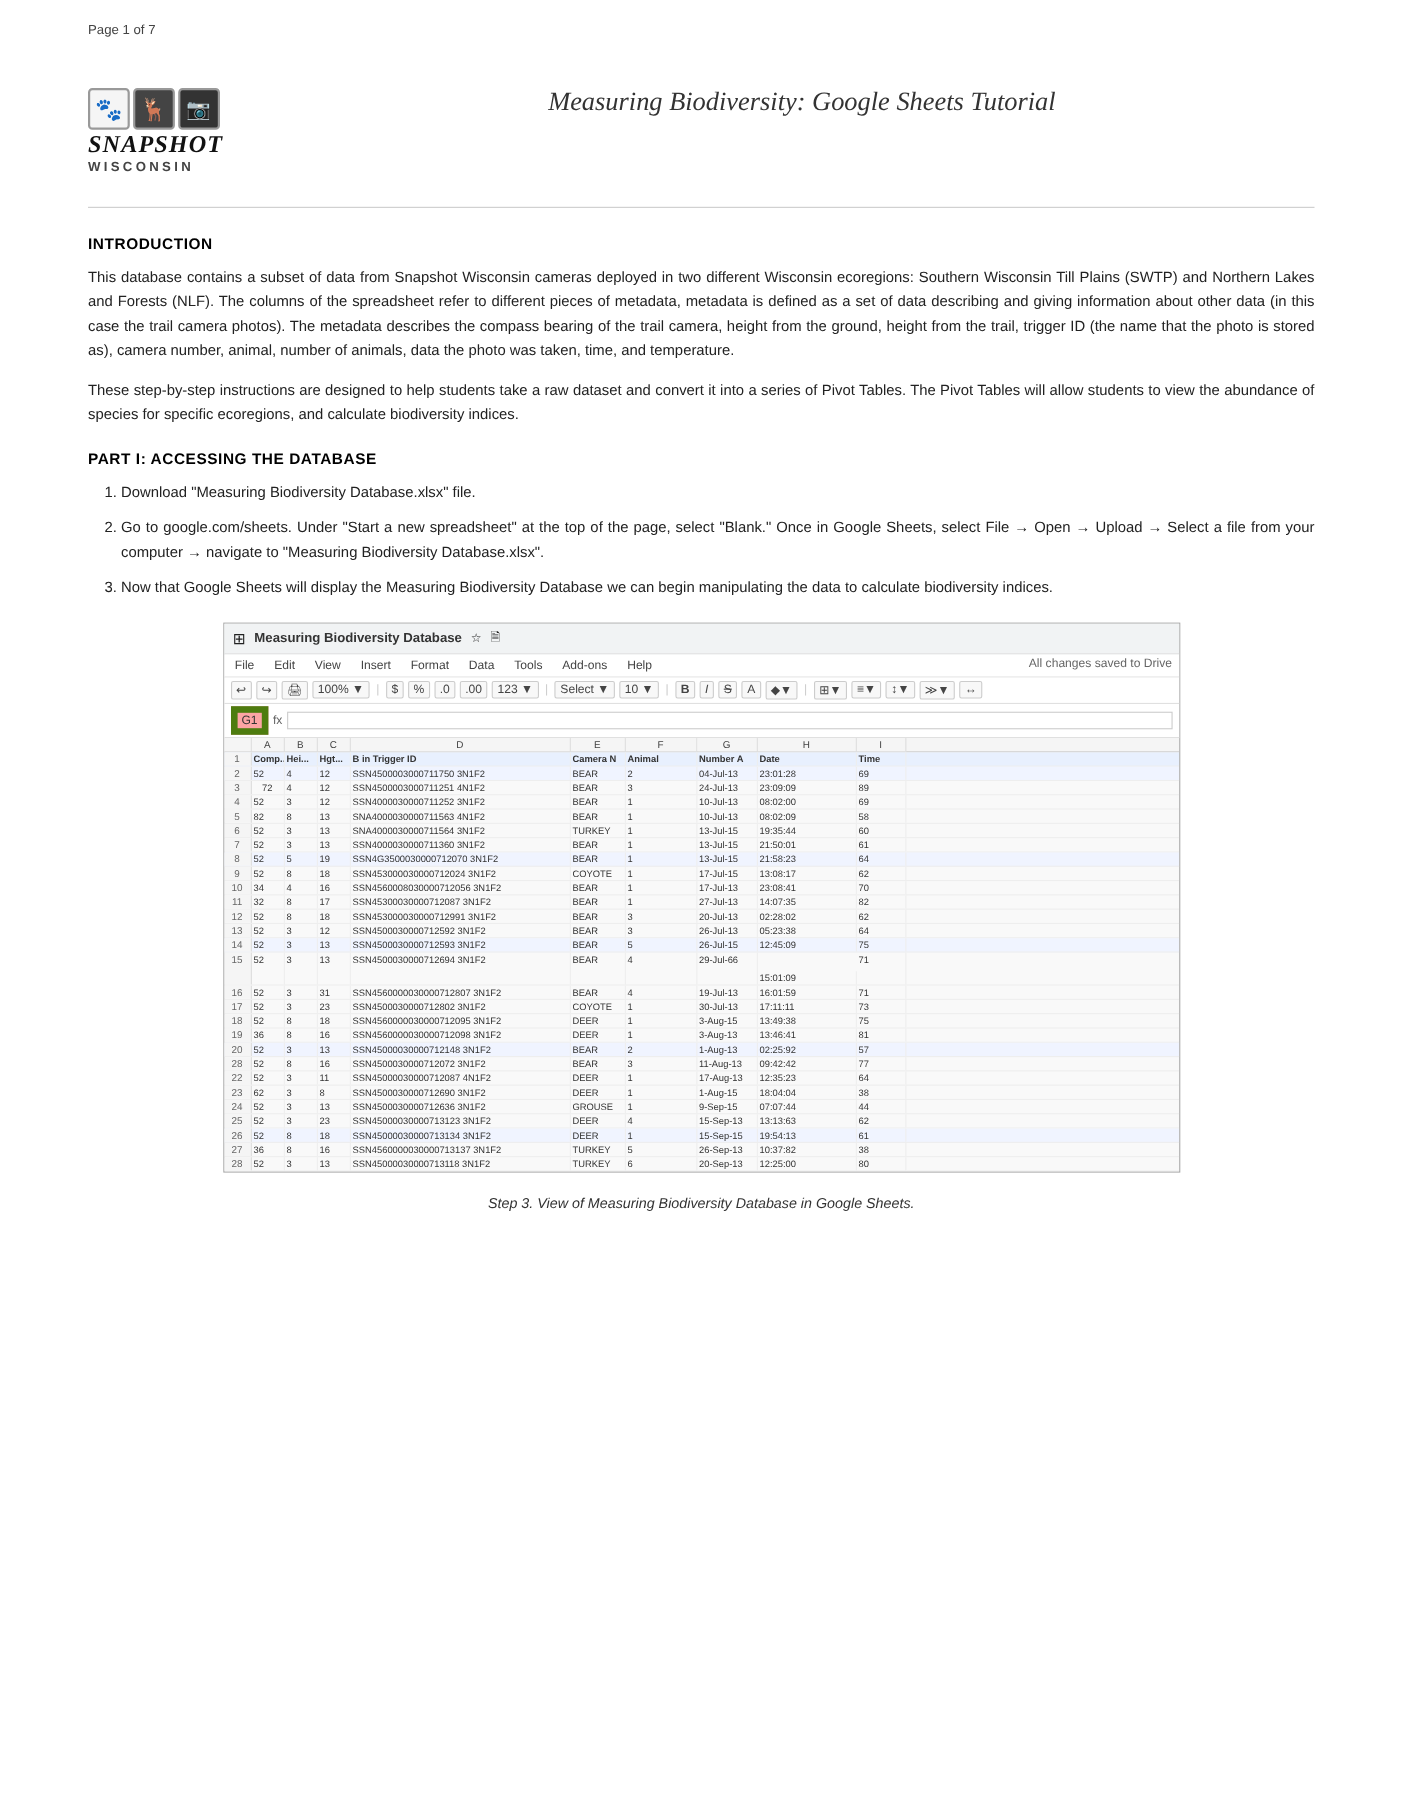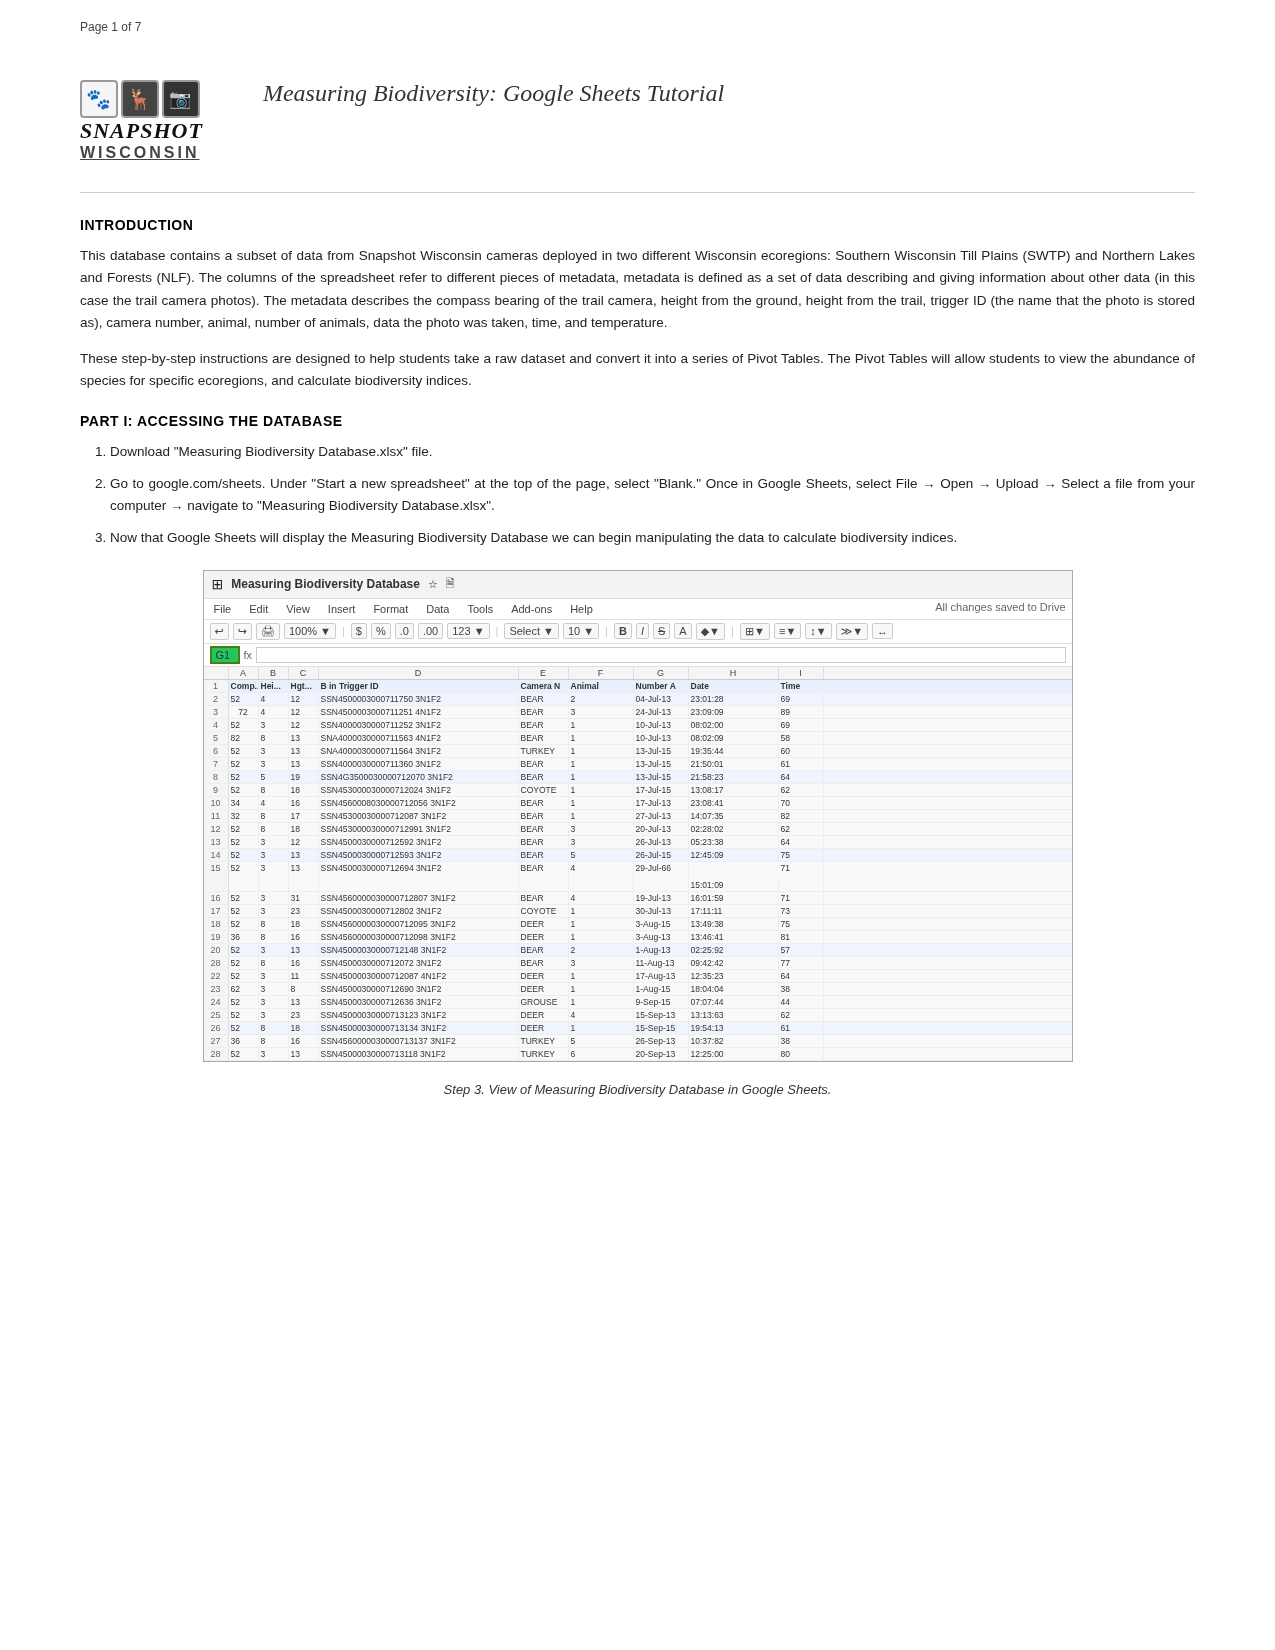--- a/index.html
+++ b/index.html
@@ -31,25 +31,24 @@
     .logo-icon.camera { background: #333; color: #fff; font-size: 18px; }
     .snapshot-text {
       font-size: 22px;
       font-weight: bold;
       font-style: italic;
       letter-spacing: 1px;
       color: #111;
       font-family: Georgia, serif;
     }
     .wisconsin-text {
-      font-size: 16px;
+      font-size: 12px;
       letter-spacing: 3px;
       color: #444;
       font-weight: bold;
-      text-decoration: underline;
     }
     .page-title {
       font-size: 24px;
       font-style: italic;
       color: #333;
       font-family: Georgia, serif;
       margin-left: auto;
       margin-right: 80px;
       font-weight: normal;
     }
@@ -130,24 +129,24 @@
     .gs-toolbar-btn {
       padding: 1px 4px;
       font-size: 11px;
       border: 1px solid #ccc;
       background: #f8f8f8;
       border-radius: 2px;
       color: #444;
     }
     .gs-cell-ref {
       font-size: 11px;
-      border: 2px solid #4d7c0f;
+      border: 6px solid #4d7c0f;
       padding: 1px 4px;
       min-width: 30px;
-      background: #22c55e;
+      background: #fca5a5;
       color: #333;
     }
     .gs-formula-bar {
       display: flex;
       align-items: center;
       gap: 4px;
       padding: 2px 6px;
       background: #fff;
       border-bottom: 1px solid #e0e0e0;
       font-size: 11px;
@@ -220,21 +219,21 @@
 <div class="header-row" style="margin-top:40px;">
   <div style="display:flex;flex-direction:column;align-items:flex-start;">
     <div class="logo-icons">
       <div class="logo-icon">🐾</div>
       <div class="logo-icon dark">🦌</div>
       <div class="logo-icon camera">📷</div>
     </div>
     <div class="snapshot-text">SNAPSHOT</div>
     <div class="wisconsin-text">WISCONSIN</div>
   </div>
-  <div class="page-title" style="flex:1;margin-left:60px;margin-right:0;">Measuring Biodiversity: Google Sheets Tutorial</div>
+  <div class="page-title" style="flex:1;text-align:center;margin-left:60px;margin-right:0;">Measuring Biodiversity: Google Sheets Tutorial</div>
 </div>
 
 <hr class="divider-line">
 
 <div class="section-heading">INTRODUCTION</div>
 
 <p class="body-text">This database contains a subset of data from Snapshot Wisconsin cameras deployed in two different Wisconsin ecoregions: Southern Wisconsin Till Plains (SWTP) and Northern Lakes and Forests (NLF). The columns of the spreadsheet refer to different pieces of metadata, metadata is defined as a set of data describing and giving information about other data (in this case the trail camera photos). The metadata describes the compass bearing of the trail camera, height from the ground, height from the trail, trigger ID (the name that the photo is stored as), camera number, animal, number of animals, data the photo was taken, time, and temperature.</p>
 <p class="body-text">These step-by-step instructions are designed to help students take a raw dataset and convert it into a series of Pivot Tables. The Pivot Tables will allow students to view the abundance of species for specific ecoregions, and calculate biodiversity indices.</p>
 
 <div class="section-heading" style="margin-top:20px;">PART I: ACCESSING THE DATABASE</div>

